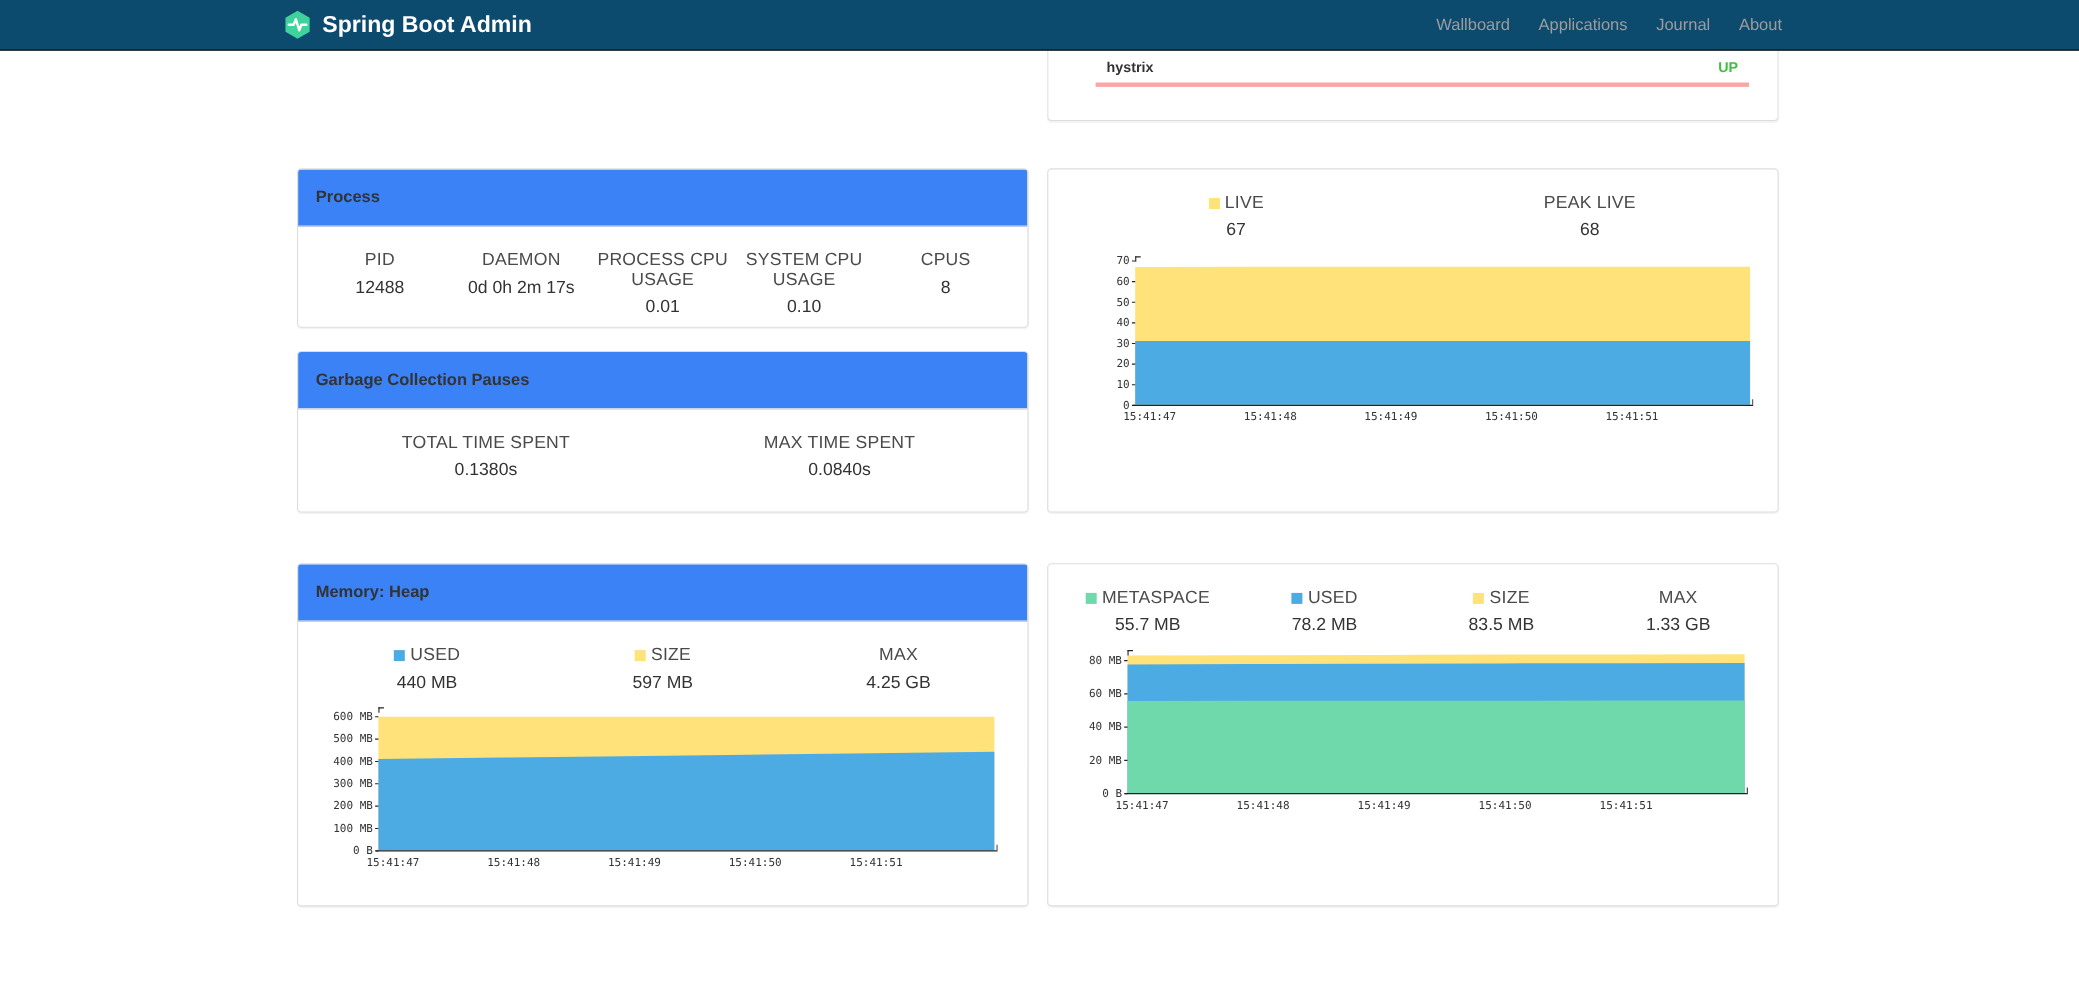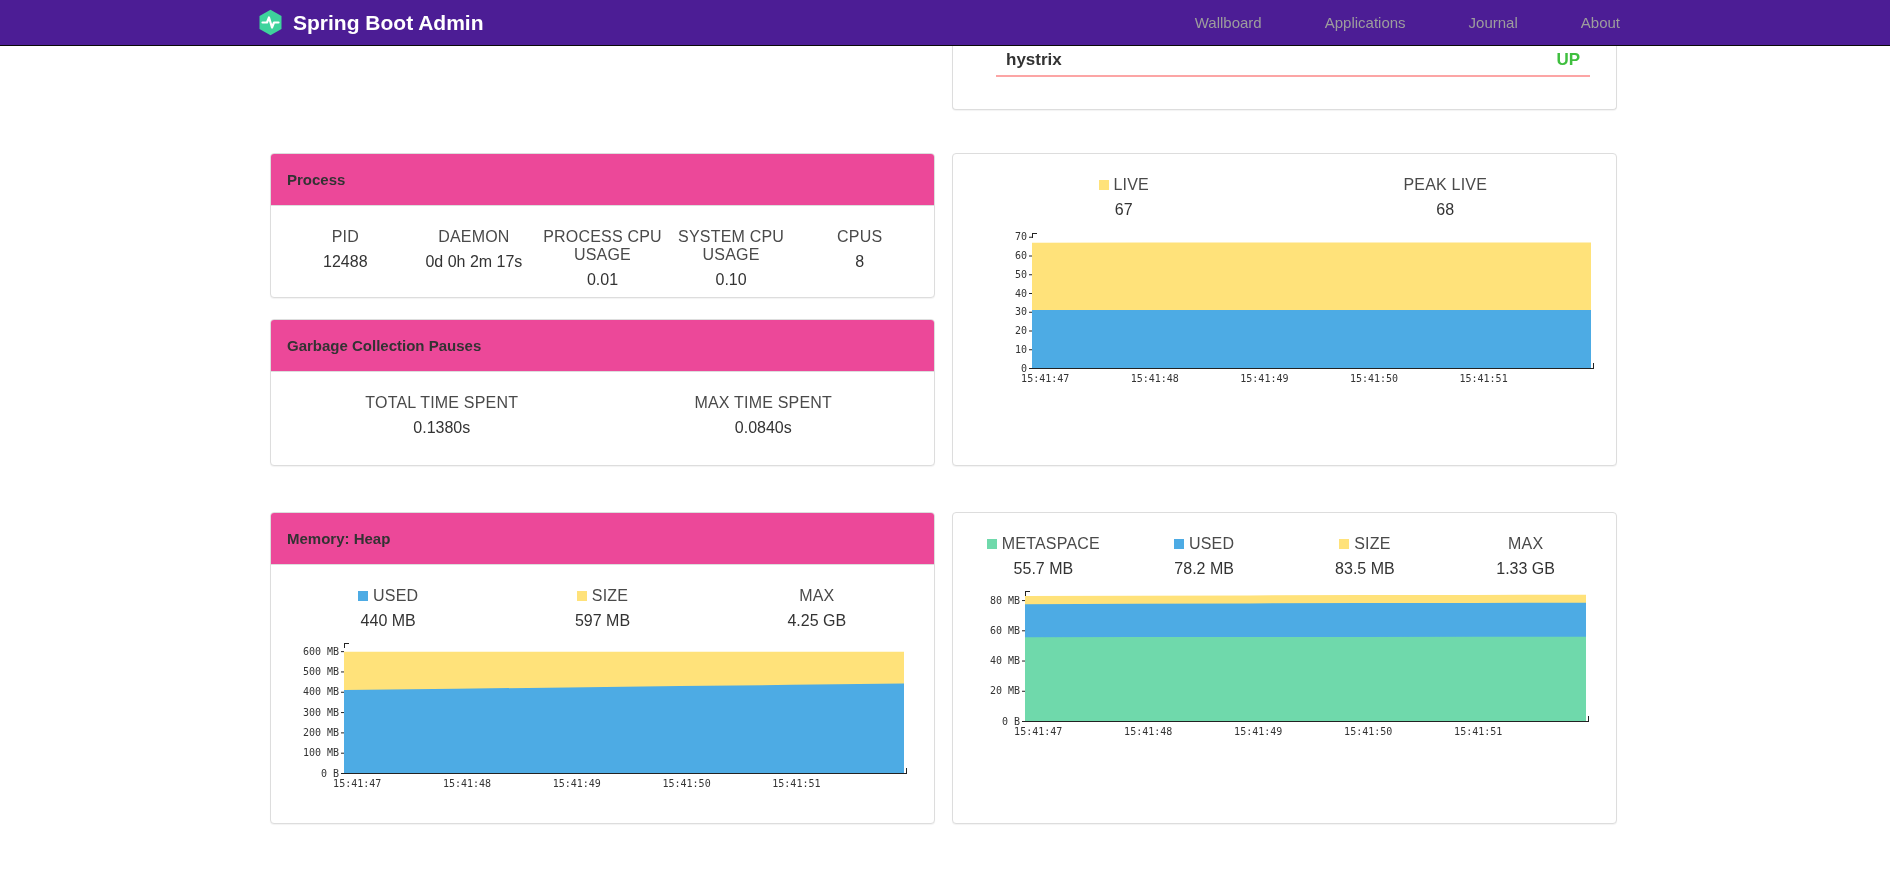--- a/index.html
+++ b/index.html
@@ -2,42 +2,42 @@
 <html><head>
 <meta charset="utf-8">
 <style>
   html,body{margin:0;padding:0;}
   body{
     width:1890px;height:892px;position:relative;overflow:hidden;
     background:#ffffff;color:#333;
     font-family:"Liberation Sans",sans-serif;
   }
   
-  .navbar{position:absolute;top:0;left:0;right:0;height:45px;background:#4c1d95;border-bottom:1px solid #090909;z-index:5;}
+  .navbar{position:absolute;top:0;left:0;right:0;height:45px;background:#0c4a6e;border-bottom:1px solid #090909;z-index:5;}
   .brand{position:absolute;left:257px;top:0;height:45px;display:flex;align-items:center;gap:9px;
          color:#fff;font-weight:bold;font-size:21px;cursor:pointer;white-space:nowrap;}
   .nav-items{position:absolute;right:270px;top:0;height:45px;display:flex;align-items:center;
-             list-style:none;margin:0;padding:0;gap:37px;}
+             list-style:none;margin:0;padding:0;}
   .nav-items li{color:#9d9d9d;font-size:15px;padding:0 13px;cursor:pointer;white-space:nowrap;}
   .nav-items li:last-child{padding-right:0;}
   
   .panel{position:absolute;background:#fff;border:1px solid #ddd;border-radius:4px;
          box-shadow:0 1px 1px rgba(0,0,0,0.05);overflow:hidden;}
   .panel-heading{height:51px;border-bottom:1px solid #ddd;display:flex;align-items:center;
-                 padding:0 16px;font-size:15px;font-weight:bold;color:#333;background:#ec4899;text-align:center;}
+                 padding:0 16px;font-size:15px;font-weight:bold;color:#333;background:#3b82f6;text-align:center;}
   #health-panel{left:952px;top:45px;width:663px;height:64px;border-top:none;border-radius:0 0 4px 4px;}
   #process-panel{left:270px;top:153px;width:663px;height:143px;}
   #gc-panel{left:270px;top:319px;width:663px;height:145px;}
   #threads-panel{left:952px;top:153px;width:663px;height:311px;}
   #heap-panel{left:270px;top:512px;width:663px;height:310px;}
   #nonheap-panel{left:952px;top:512px;width:663px;height:310px;}
   
   .health-row{display:flex;justify-content:space-between;align-items:center;height:30px;
-              margin:0 26px 0 43px;padding:0 10px;border-bottom:2px solid #fca5a5;
-              font-weight:bold;font-size:17px;color:#333;}
+              margin:0 26px 0 43px;padding:0 10px;border-bottom:4px solid #fca5a5;
+              font-weight:bold;font-size:13px;color:#333;}
   
   .stats-row{display:flex;padding:22px 10px 0;}
   .stat{flex:1;text-align:center;}
   .stat-label{font-size:16px;color:#4a4a4a;display:flex;align-items:center;justify-content:center;gap:5px;letter-spacing:0.2px;}
   .swatch{width:10px;height:10px;display:inline-block;flex:0 0 auto;}
   .stat-value{font-size:16px;color:#333;margin-top:7px;}
   
   .chart{position:relative;}
   #threads-chart{margin:9px 0 0 58px;width:583px;height:158px;}
   #heap-chart{margin:8px 0 0 27px;width:609px;height:153px;}

